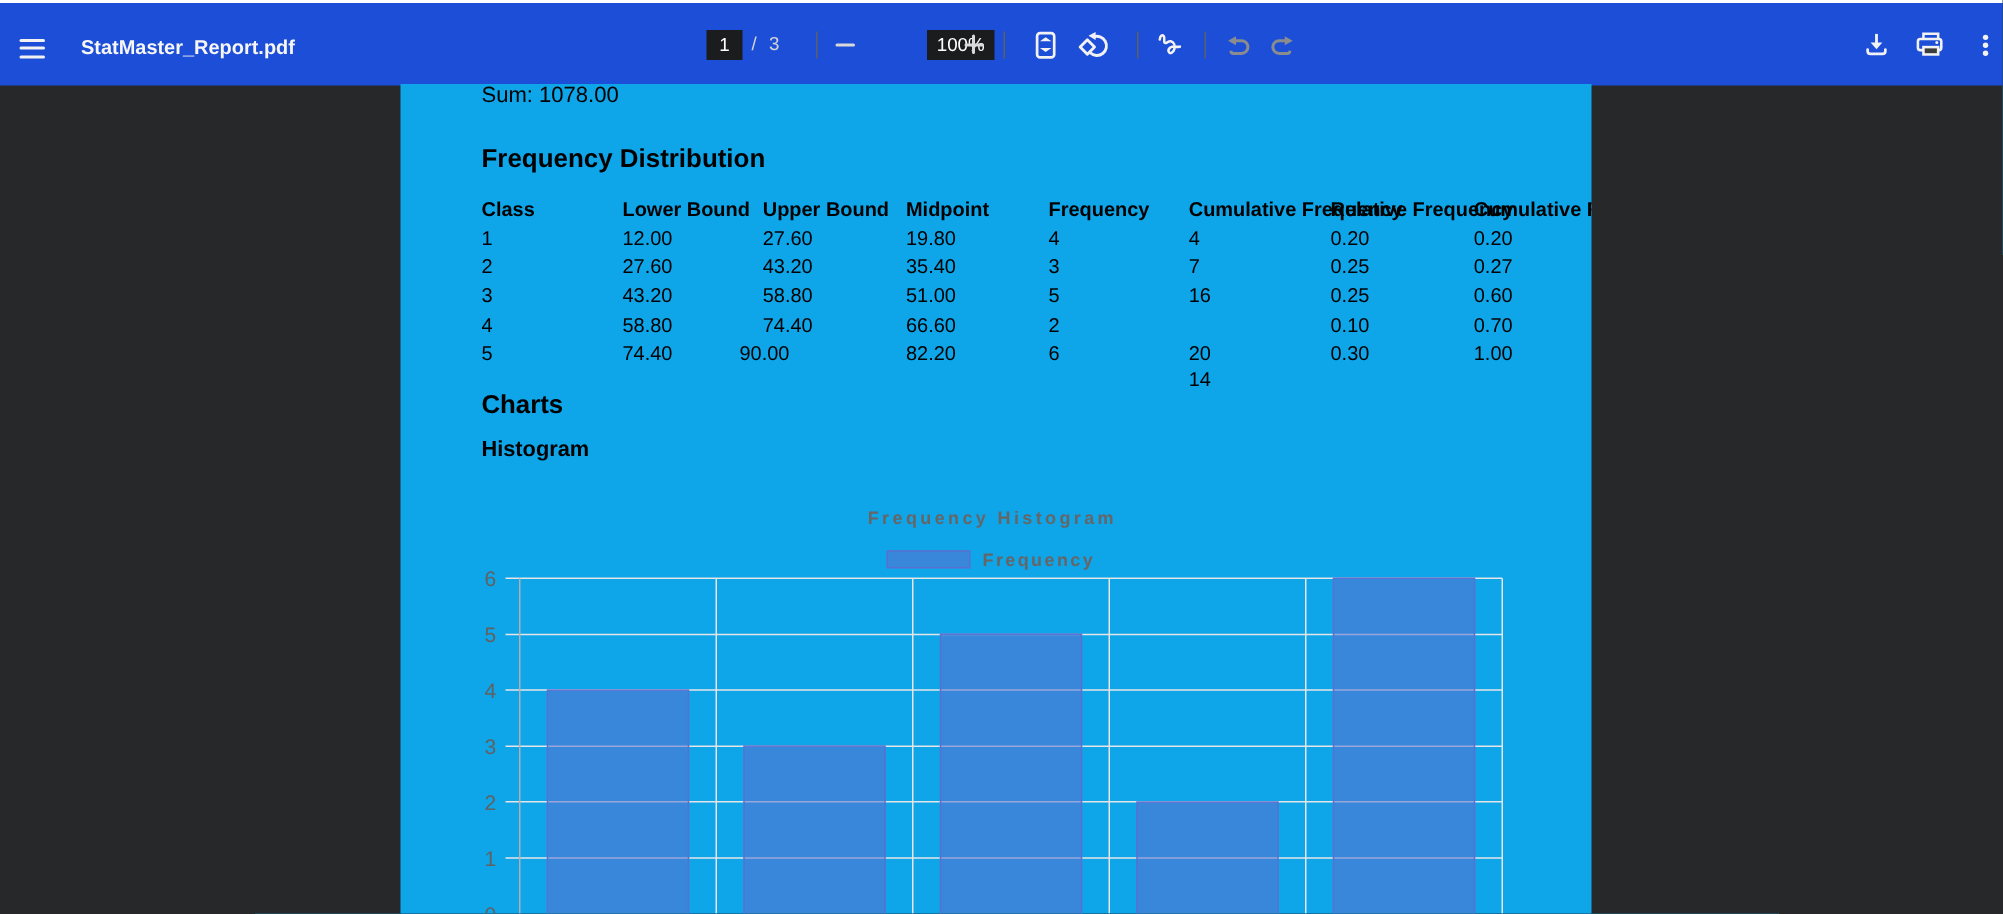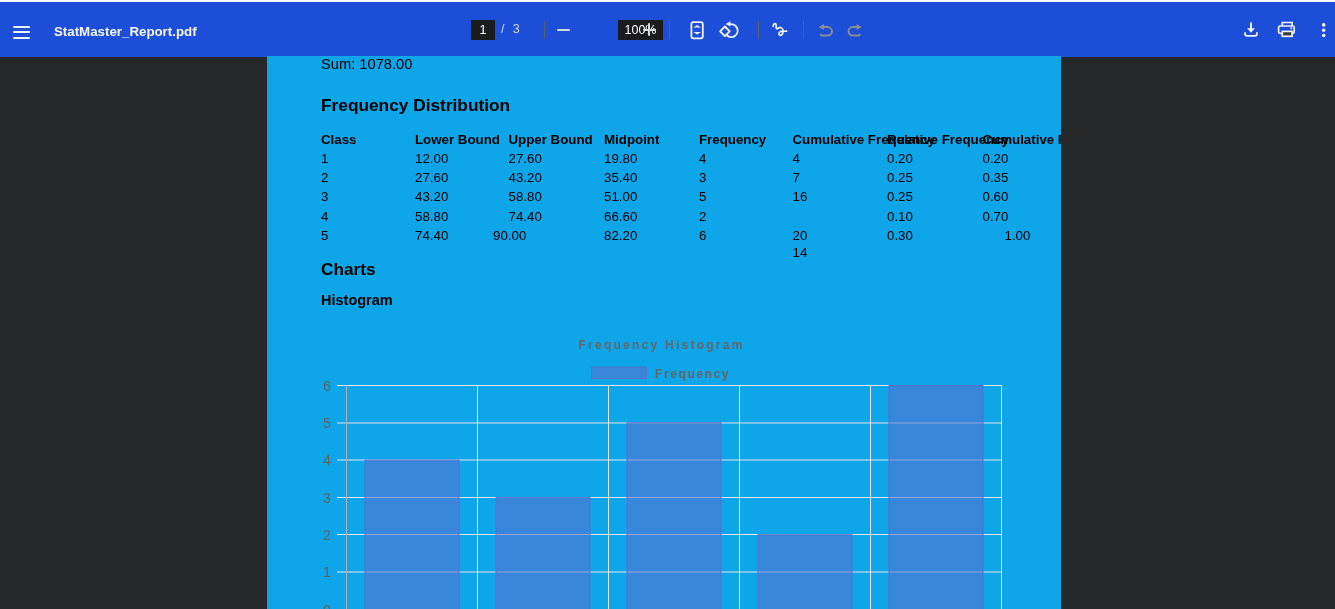--- a/index.html
+++ b/index.html
@@ -96,21 +96,21 @@
   <div class="t tbl" style="left:620px;top:96px;">0.20</div>
   <div class="t tbl" style="left:715.5px;top:96px;">0.20</div>
 
   <div class="t tbl" style="left:54px;top:115.2px;">2</div>
   <div class="t tbl" style="left:148px;top:115.2px;">27.60</div>
   <div class="t tbl" style="left:241.5px;top:115.2px;">43.20</div>
   <div class="t tbl" style="left:337px;top:115.2px;">35.40</div>
   <div class="t tbl" style="left:432px;top:115.2px;">3</div>
   <div class="t tbl" style="left:525.5px;top:115.2px;">7</div>
   <div class="t tbl" style="left:620px;top:115.2px;">0.25</div>
-  <div class="t tbl" style="left:715.5px;top:115.2px;">0.35</div>
+  <div class="t tbl" style="left:715.5px;top:115.2px;">0.27</div>
 
   <div class="t tbl" style="left:54px;top:134.4px;">3</div>
   <div class="t tbl" style="left:148px;top:134.4px;">43.20</div>
   <div class="t tbl" style="left:241.5px;top:134.4px;">58.80</div>
   <div class="t tbl" style="left:337px;top:134.4px;">51.00</div>
   <div class="t tbl" style="left:432px;top:134.4px;">5</div>
   <div class="t tbl" style="left:525.5px;top:134.4px;">16</div>
   <div class="t tbl" style="left:620px;top:134.4px;">0.25</div>
   <div class="t tbl" style="left:715.5px;top:134.4px;">0.60</div>
 
@@ -123,21 +123,21 @@
   <div class="t tbl" style="left:620px;top:153.6px;">0.10</div>
   <div class="t tbl" style="left:715.5px;top:153.6px;">0.70</div>
 
   <div class="t tbl" style="left:54px;top:172.8px;">5</div>
   <div class="t tbl" style="left:148px;top:172.8px;">74.40</div>
   <div class="t tbl" style="left:226px;top:172.8px;">90.00</div>
   <div class="t tbl" style="left:337px;top:172.8px;">82.20</div>
   <div class="t tbl" style="left:432px;top:172.8px;">6</div>
   <div class="t tbl" style="left:525.5px;top:172.8px;">20</div>
   <div class="t tbl" style="left:620px;top:172.8px;">0.30</div>
-  <div class="t tbl" style="left:715.5px;top:172.8px;margin-left:22px;">1.00</div>
+  <div class="t tbl" style="left:715.5px;top:172.8px;">1.00</div>
 
   <div class="t b" style="left:54px;top:204.3px;font-size:17.2px;">Charts</div>
   <div class="t b" style="left:54px;top:235.6px;font-size:14.5px;">Histogram</div>
 </div>
 <svg class="abs" style="left:310px;top:336px" width="700" height="273" viewBox="310 336 700 273">
   <g stroke="#e6e6e6" stroke-width="1">
     <line x1="346.5" y1="385.5" x2="1001.5" y2="385.5"></line>
     <line x1="346.5" y1="423" x2="1001.5" y2="423"></line>
     <line x1="346.5" y1="460" x2="1001.5" y2="460"></line>
     <line x1="346.5" y1="497.5" x2="1001.5" y2="497.5"></line>

